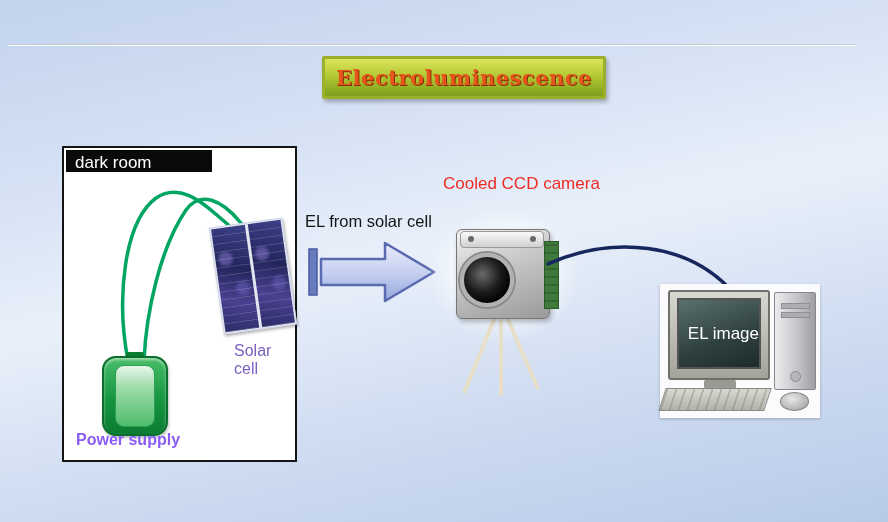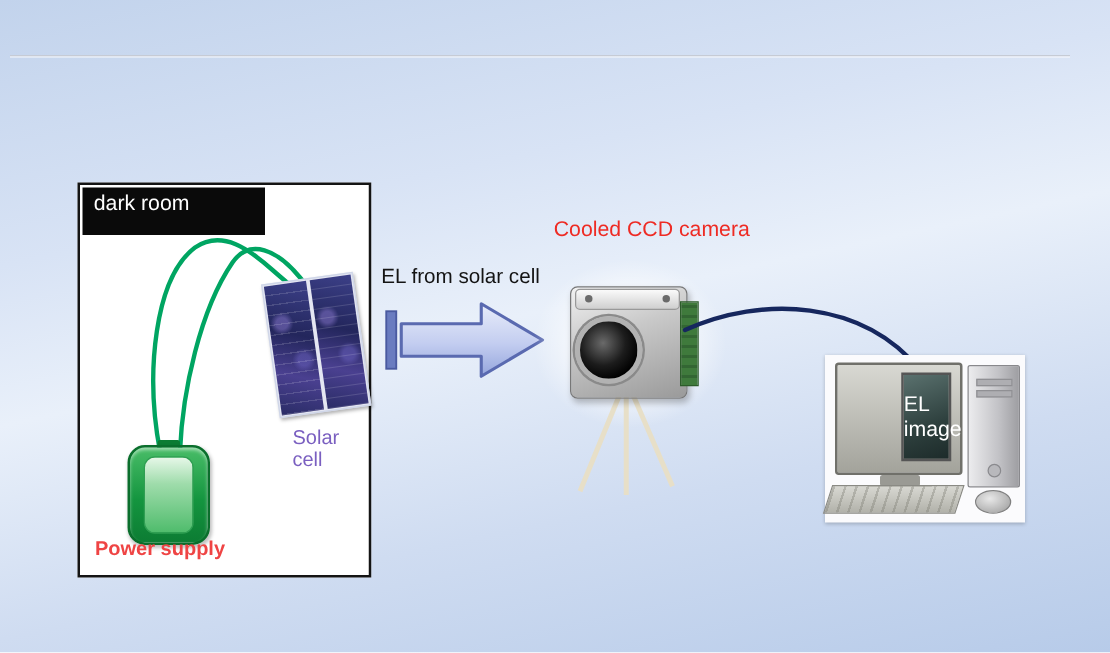--- a/index.html
+++ b/index.html
@@ -30,21 +30,21 @@
     color:#e8551c; letter-spacing:0.5px;
     text-shadow:1px 1px 0 #7e2f03;
   }
 
   
   .darkroom {
     position:absolute; left:62px; top:146px; width:231px; height:312px;
     background:#ffffff; border:2px solid #141414;
   }
   .darkroom-header {
-    position:absolute; left:2px; top:2px; width:146px; height:38px;
+    position:absolute; left:2px; top:2px; width:146px; height:22px;
     background:#0a0a0a; color:#ffffff; font-size:17px; line-height:26px;
     padding-left:9px; box-sizing:border-box;
   }
   .wires-svg { position:absolute; left:0; top:0; }
 
   .solar-cell {
     position:absolute; left:152px; top:74px; width:74px; height:108px;
     transform:rotate(-8deg);
     background:#e4e6f2; border:1px solid #cfd6e8;
     box-shadow:1px 2px 3px rgba(0,0,0,0.3);
@@ -74,21 +74,21 @@
     position:absolute; left:13px; right:13px; top:9px; bottom:9px; border-radius:9px;
     background:linear-gradient(180deg,#e6f7e8 0%, #9fdcab 35%, #4fbc6c 100%);
     border:1px solid #2f9e52;
   }
   .battery-tab {
     position:absolute; left:24px; top:-4px; width:18px; height:6px;
     background:#0c7c33; border-radius:2px;
   }
   .power-label {
     position:absolute; left:12px; top:283px;
-    color:#ef4444; font-size:16px; font-weight:bold;
+    color:#8b5cf6; font-size:16px; font-weight:bold;
   }
 
   
   .el-text { position:absolute; left:305px; top:212px; font-size:16.5px; color:#141414; }
   .arrow-svg { position:absolute; left:303px; top:233px; }
 
   .camera-label { position:absolute; left:443px; top:174px; font-size:17px; color:#ee2b24; }
 
   .camera { position:absolute; left:438px; top:213px; width:140px; height:185px; }
   .camera-glow {
@@ -132,21 +132,21 @@
     background:#fbfbfd; box-shadow:0 1px 3px rgba(0,0,0,0.22);
   }
   .monitor {
     position:absolute; left:8px; top:6px; width:102px; height:90px;
     background:linear-gradient(180deg,#d8d8d2,#a3a39b);
     border:2px solid #70706a; border-radius:3px; box-sizing:border-box;
   }
   .screen {
     position:absolute; left:7px; top:6px; right:7px; bottom:9px;
     background:linear-gradient(160deg,#5a716e 0%, #2e403e 60%, #1d2b2a 100%);
-    border:2px solid #555; display:flex; align-items:center; justify-content:flex-start;margin-left:44px;
+    border:2px solid #555; display:flex; align-items:center; justify-content:flex-end;
   }
   .screen-text { color:#ffffff; font-size:17px; }
   .monitor-stand {
     position:absolute; left:44px; top:96px; width:32px; height:9px;
     background:#9a9a94; border-radius:2px;
   }
   .monitor-base {
     position:absolute; left:34px; top:104px; width:52px; height:6px;
     background:#8a8a84; border-radius:3px;
   }
@@ -176,20 +176,23 @@
     border:1px solid #808080; border-radius:50%;
   }
 </style>
 </head>
 <body>
 
 <div class="slide">
 
   <div class="top-line"></div>
 
+  <div class="title-box">
+    <span class="title-text">Electroluminescence</span>
+  </div>
 
   <div class="darkroom">
 
     <svg class="wires-svg" width="231" height="312" viewBox="0 0 231 312">
       <path d="M64,213 C52,150 60,74 92,50 C114,35 136,52 154,68 C162,75 168,80 175,86" fill="none" stroke="#00a562" stroke-width="3.5" stroke-linecap="round"></path>
       <path d="M80,213 C82,165 96,100 122,62 C136,42 158,52 176,74 C184,84 192,92 200,99" fill="none" stroke="#00a562" stroke-width="3.5" stroke-linecap="round"></path>
     </svg>
 
     <div class="darkroom-header">dark room</div>
 

